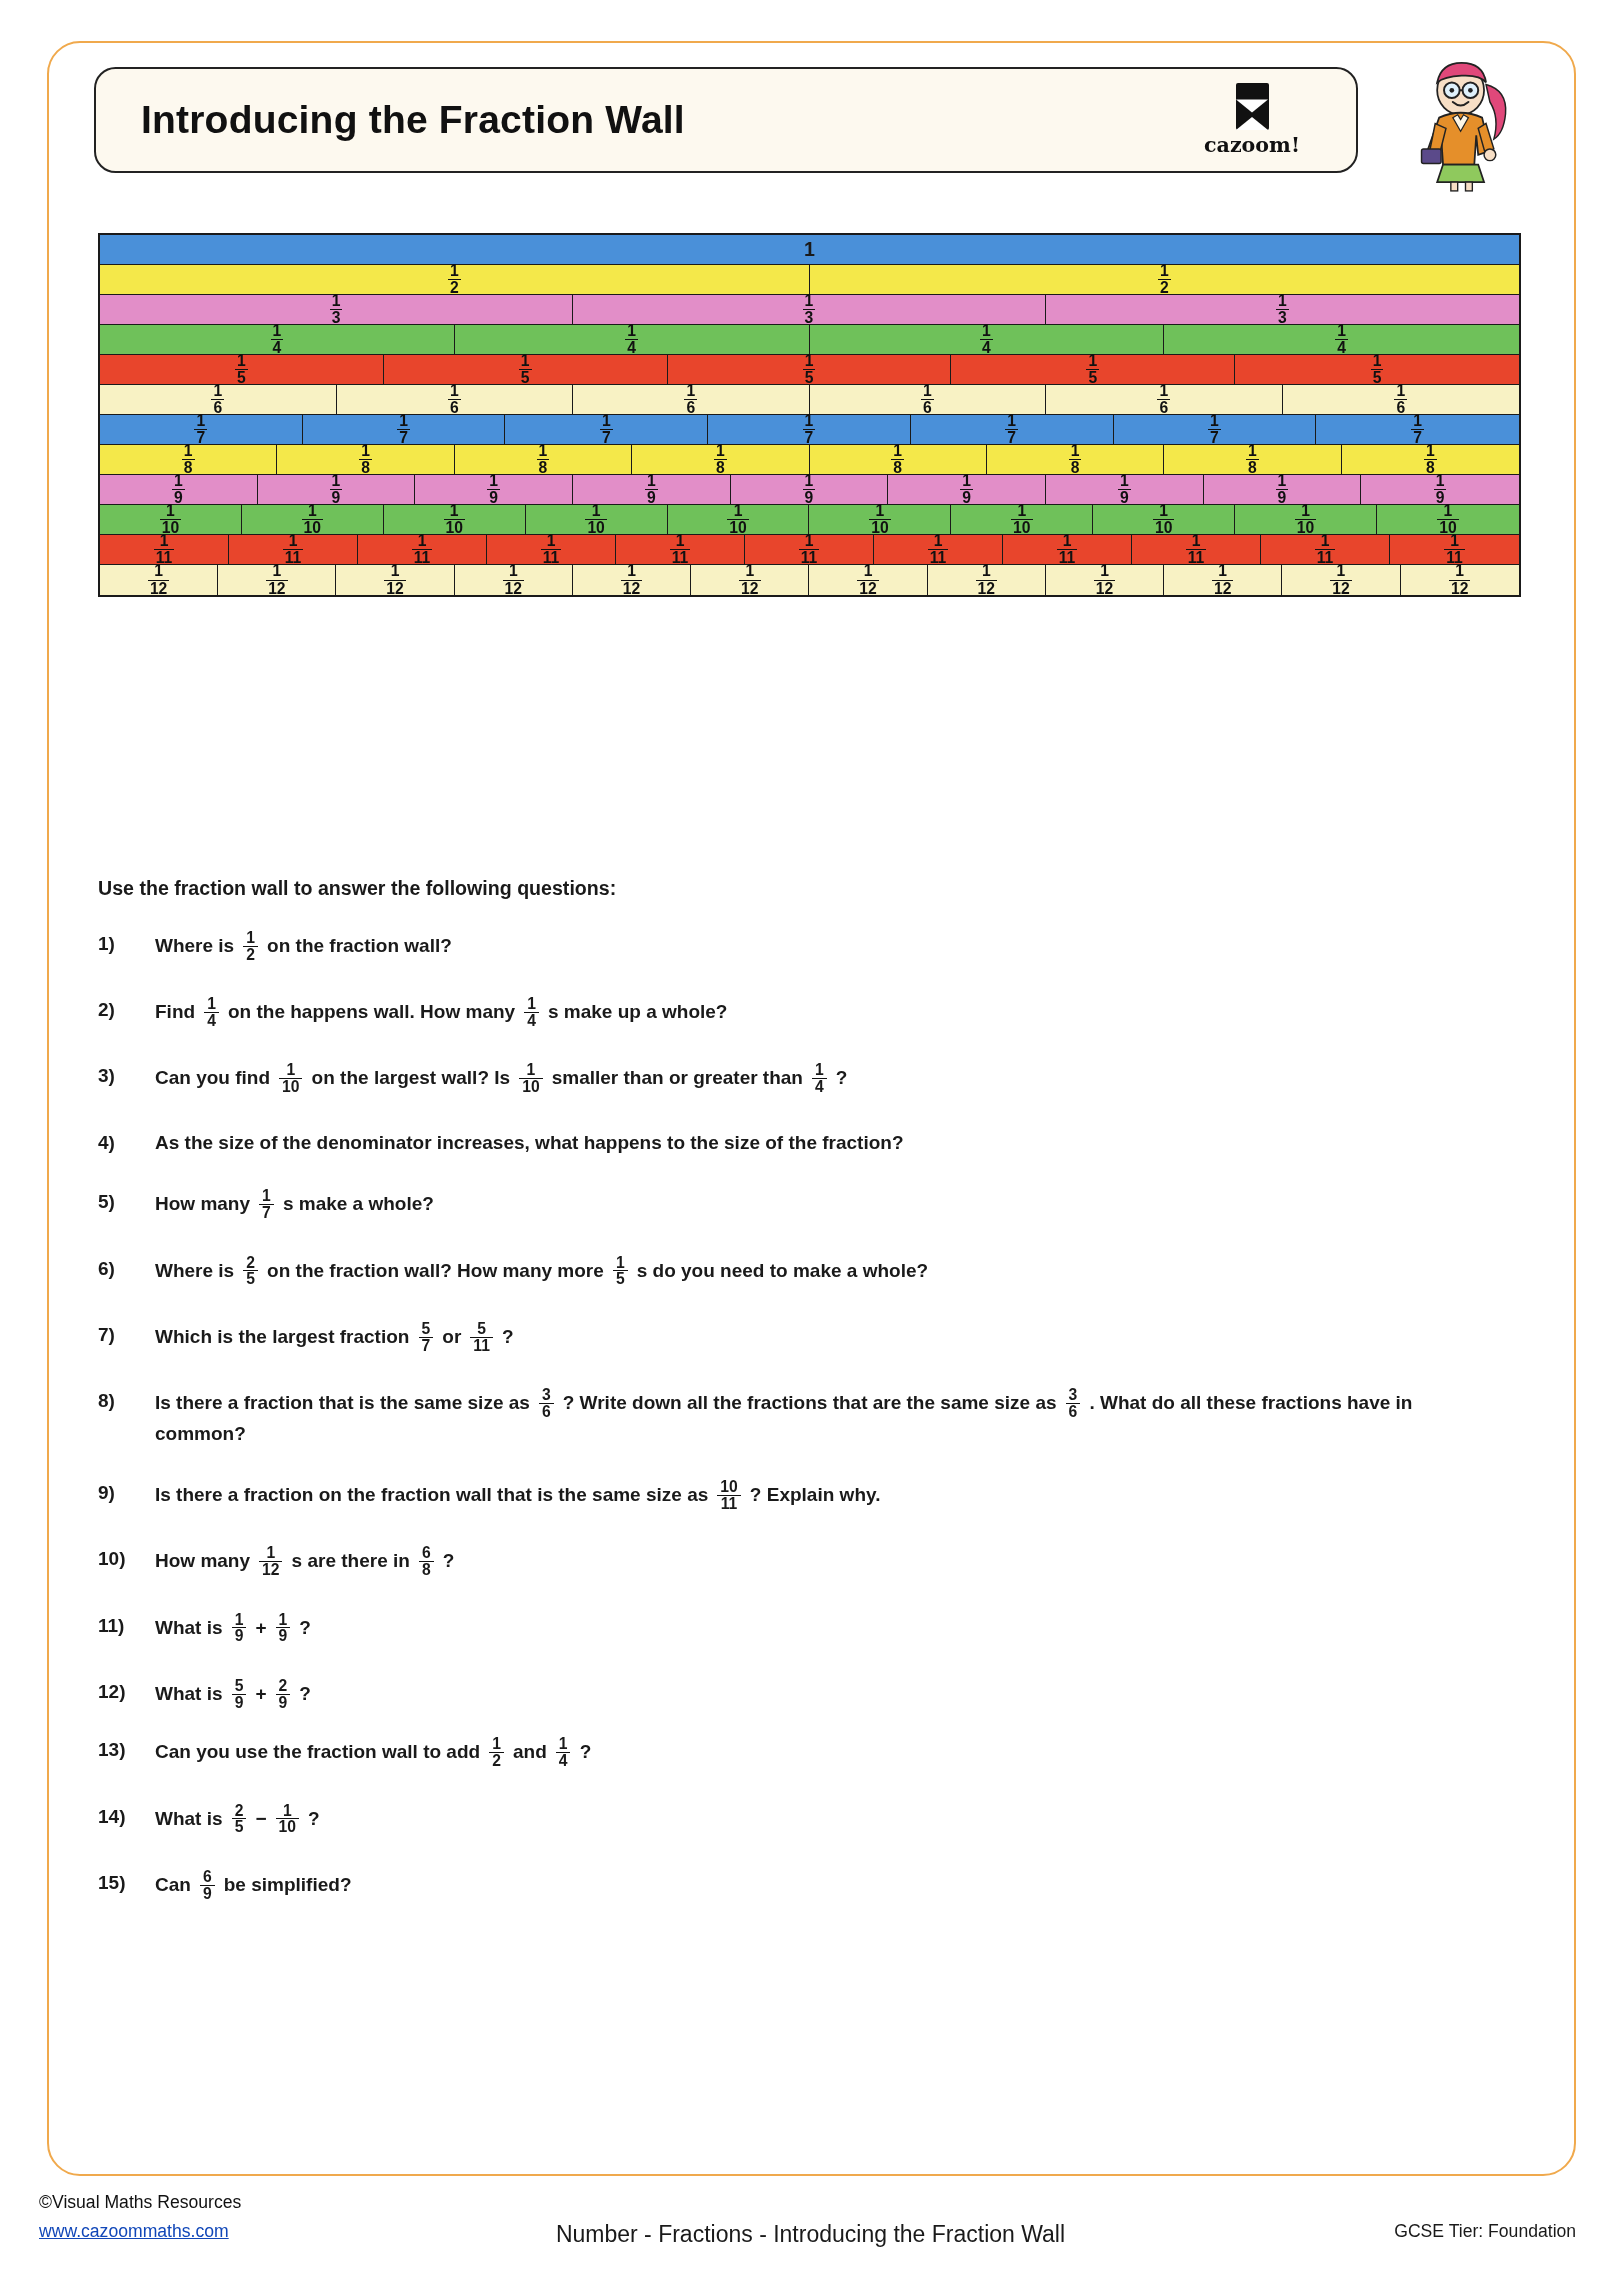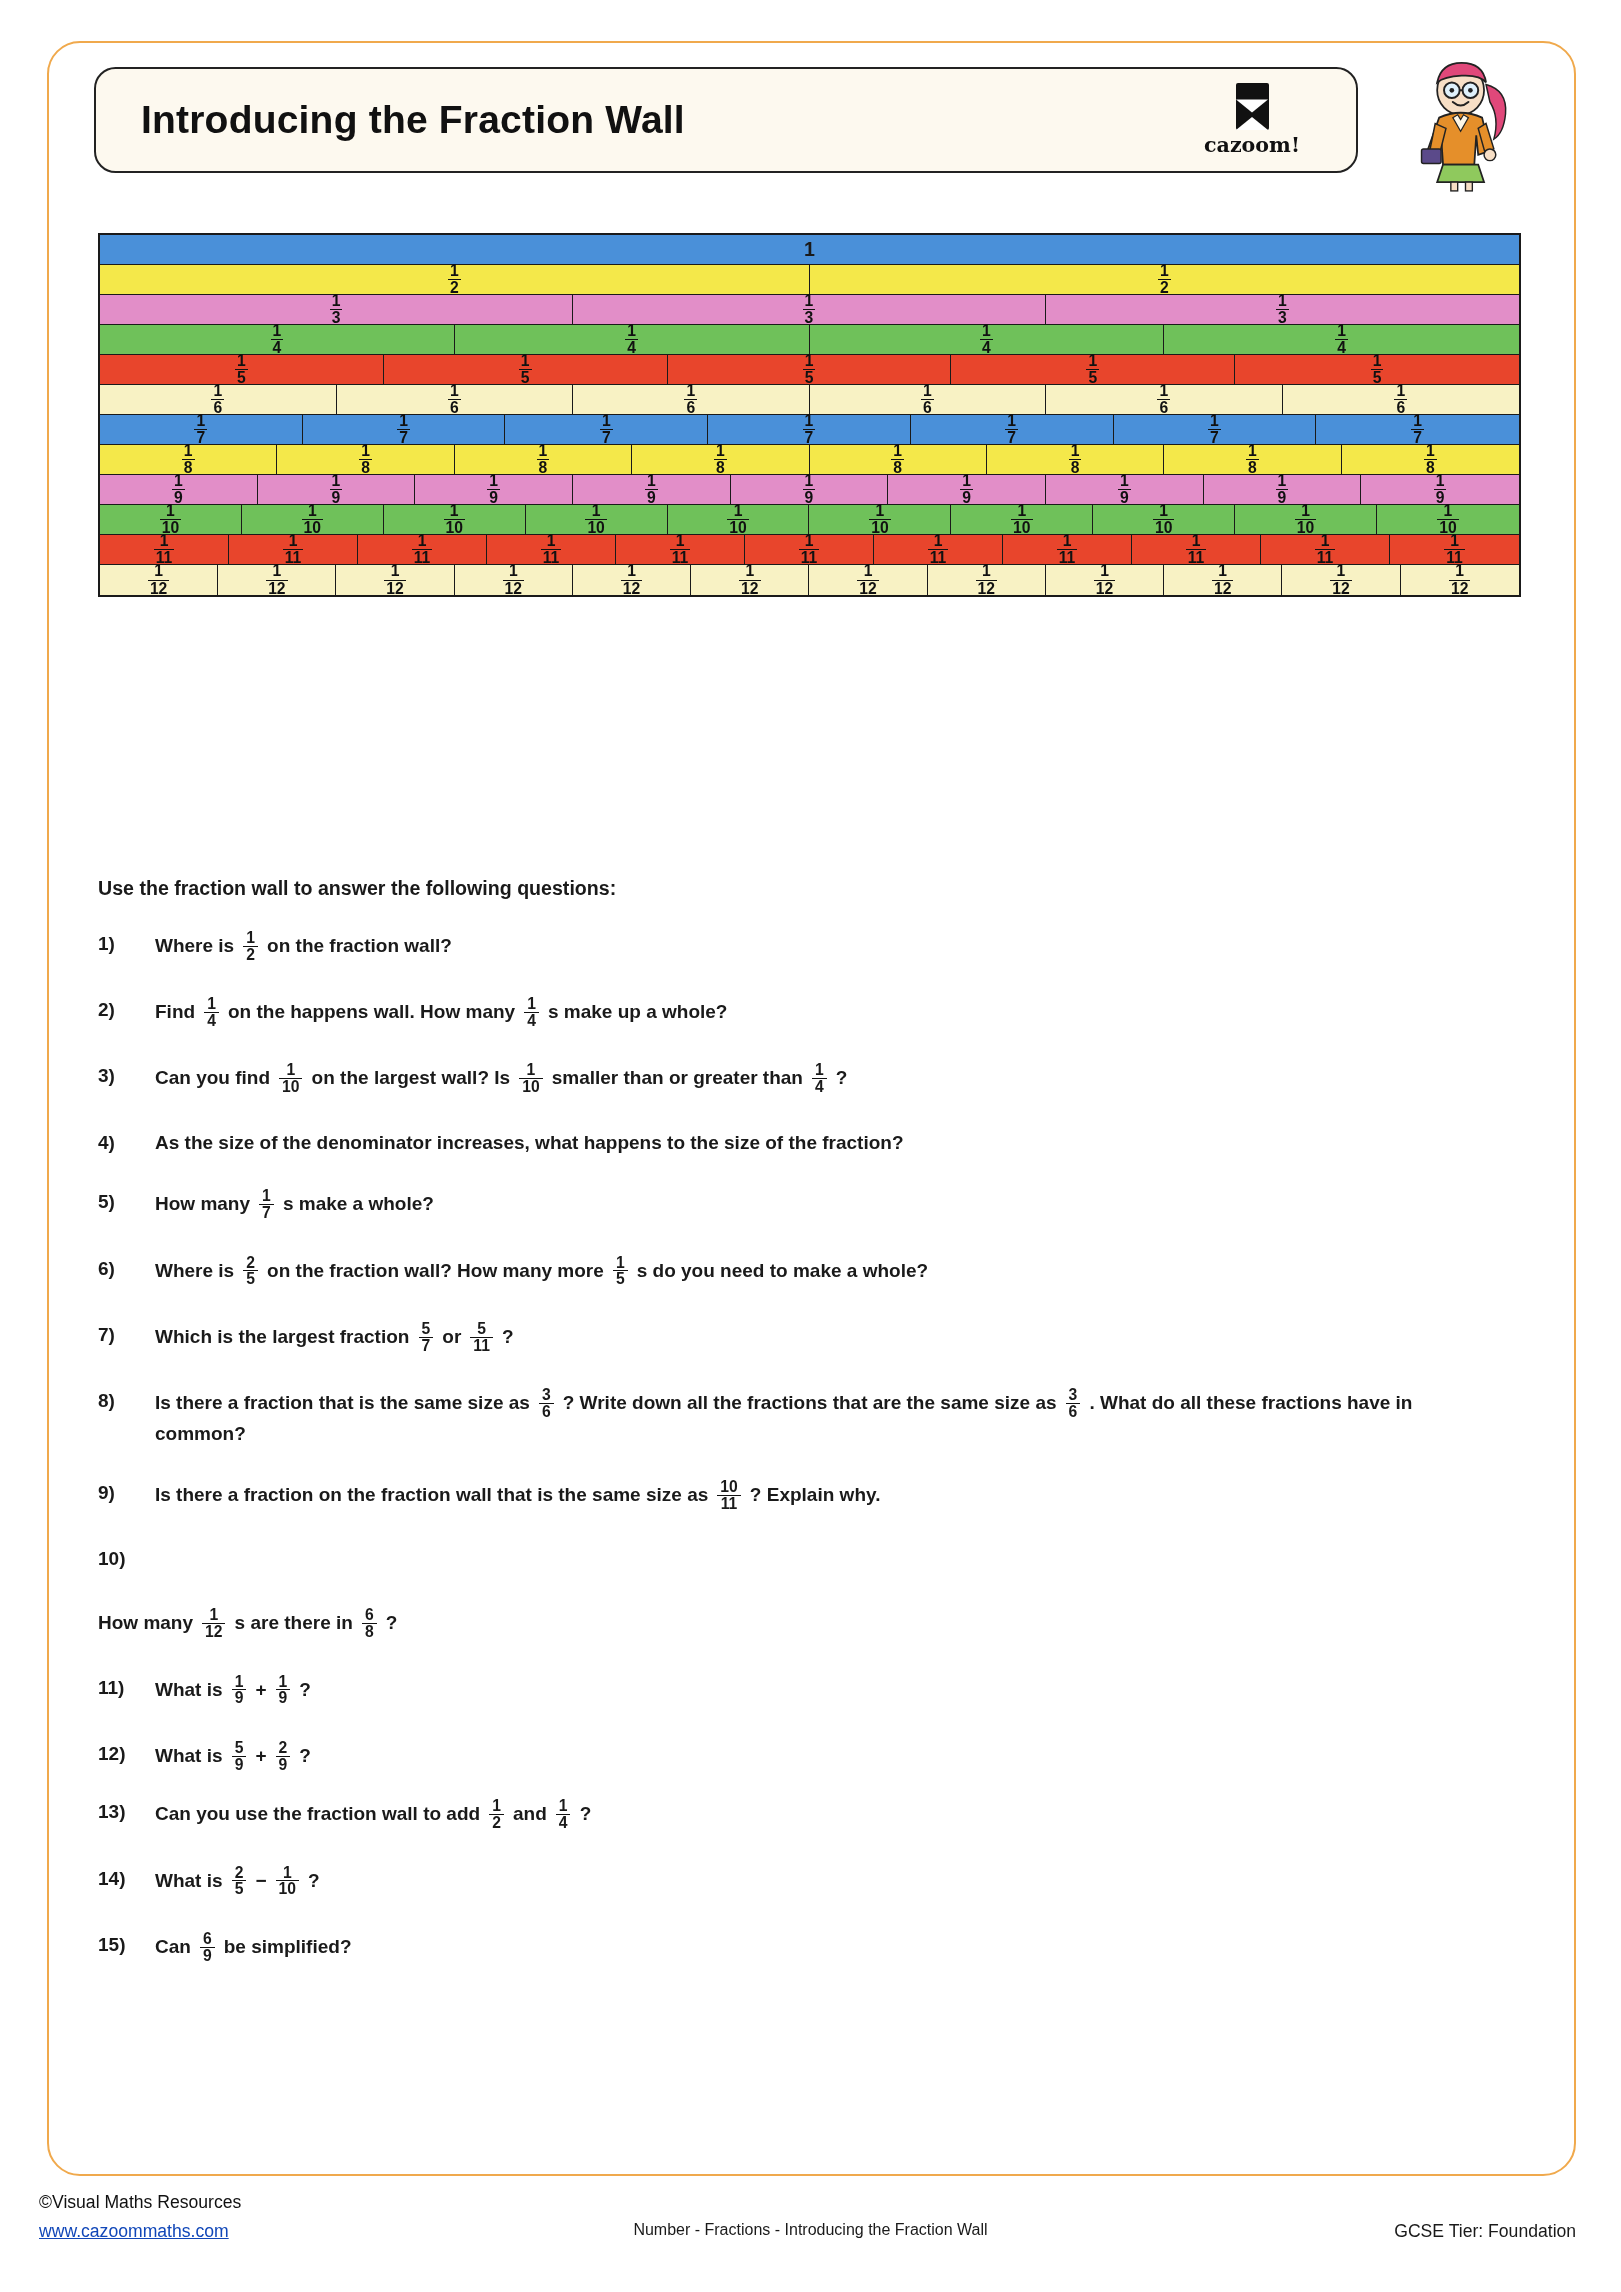--- a/index.html
+++ b/index.html
@@ -238,21 +238,21 @@
     color: #1147b8;
     text-decoration: underline;
     font-size: 17.6px;
   }
   .footer-center {
     position: absolute;
     left: 0;
     right: 0;
     top: 0;
     text-align: center;
-    font-size: 16px;
+    font-size: 23px;
   }
   .footer-right {
     position: absolute;
     right: 5.9px;
     top: 0;
     font-size: 17.6px;
   }
 </style>
 </head>
 <body>
@@ -828,21 +828,21 @@
         <div class="q-body"><span>Which is the largest fraction </span><span class="ifrac"><span class="num">5</span><span class="den">7</span></span><span> or </span><span class="ifrac"><span class="num">5</span><span class="den">11</span></span><span> ? </span></div>
       </div>
       <div class="q" style="margin-bottom: 29px;">
         <div class="q-num">8)</div>
         <div class="q-body"><span>Is there a fraction that is the same size as </span><span class="ifrac"><span class="num">3</span><span class="den">6</span></span><span> ? Write down all the fractions that are the same size as </span><span class="ifrac"><span class="num">3</span><span class="den">6</span></span><span> . What do all these fractions have in common? </span></div>
       </div>
       <div class="q" style="margin-bottom: 29px;">
         <div class="q-num">9)</div>
         <div class="q-body"><span>Is there a fraction on the fraction wall that is the same size as </span><span class="ifrac"><span class="num">10</span><span class="den">11</span></span><span> ? Explain why. </span></div>
       </div>
-      <div class="q" style="margin-bottom: 29px; flex-direction: column;">
+      <div class="q" style="margin-bottom: 29px;">
         <div class="q-num">10)</div>
         <div class="q-body"><span>How many </span><span class="ifrac"><span class="num">1</span><span class="den">12</span></span><span> s are there in </span><span class="ifrac"><span class="num">6</span><span class="den">8</span></span><span> ? </span></div>
       </div>
       <div class="q" style="margin-bottom: 29px;">
         <div class="q-num">11)</div>
         <div class="q-body"><span>What is </span><span class="ifrac"><span class="num">1</span><span class="den">9</span></span><span> + </span><span class="ifrac"><span class="num">1</span><span class="den">9</span></span><span> ? </span></div>
       </div>
       <div class="q" style="margin-bottom: 21px;">
         <div class="q-num">12)</div>
         <div class="q-body"><span>What is </span><span class="ifrac"><span class="num">5</span><span class="den">9</span></span><span> + </span><span class="ifrac"><span class="num">2</span><span class="den">9</span></span><span> ? </span></div>

